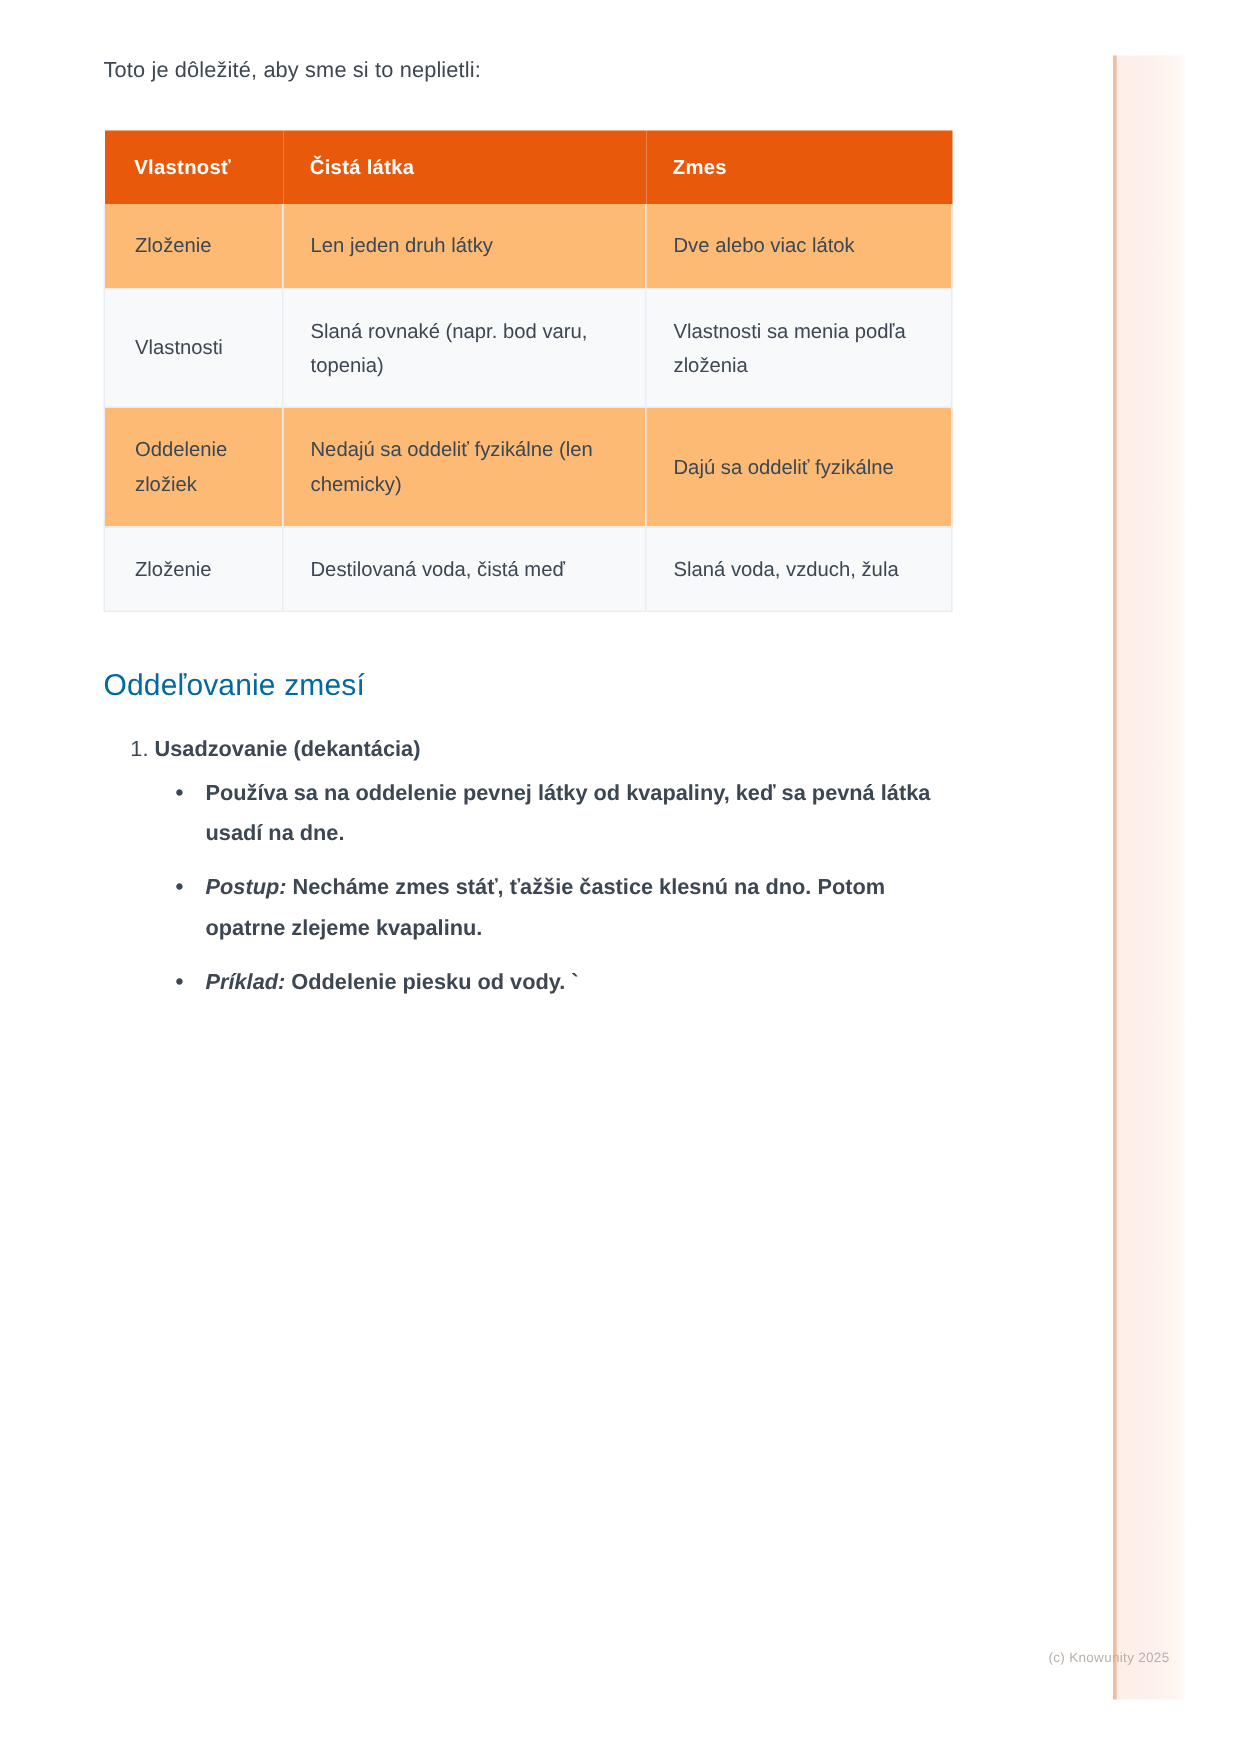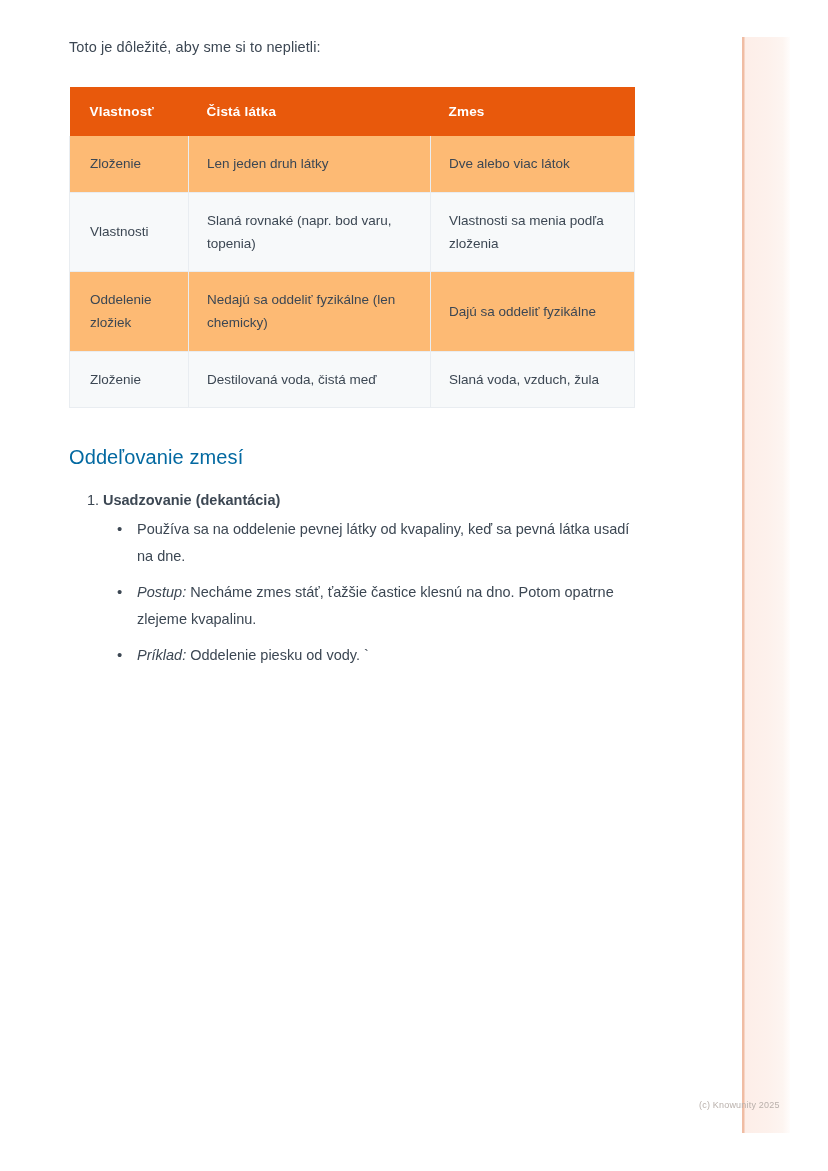--- a/index.html
+++ b/index.html
@@ -121,21 +121,21 @@
     font-weight: bold;
     line-height: 1.8;
     margin-bottom: 2px;
   }
   ol.methods > li::marker { font-weight: normal; }
 
   ul.sub {
     list-style: none;
     margin: 3px 0 0 0;
     padding-left: 32px;
-    font-weight: normal;
+    font-weight: bold;
   }
   ul.sub > li {
     position: relative;
     line-height: 1.86;
     margin-bottom: 9px;
     padding-left: 2px;
     width: 508px;
   }
   ul.sub > li::before {
     content: "\2022";

